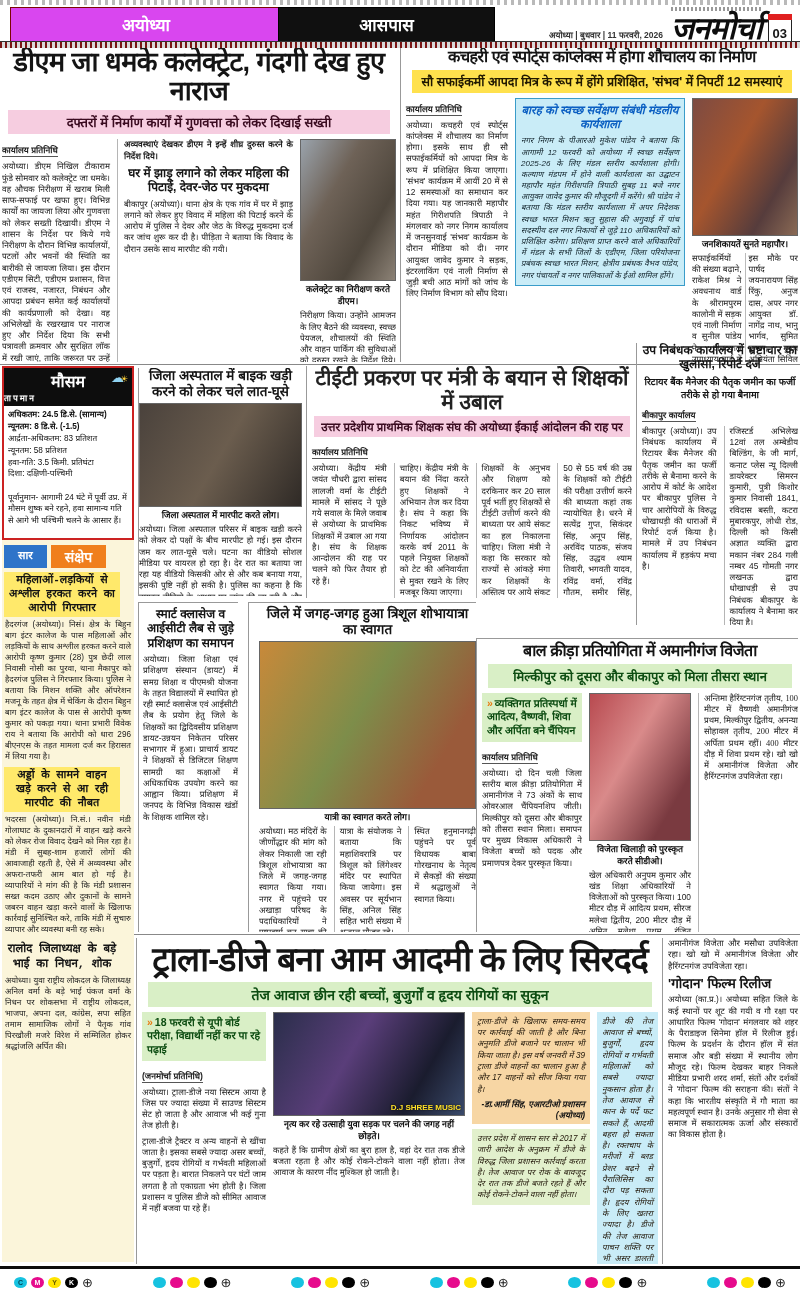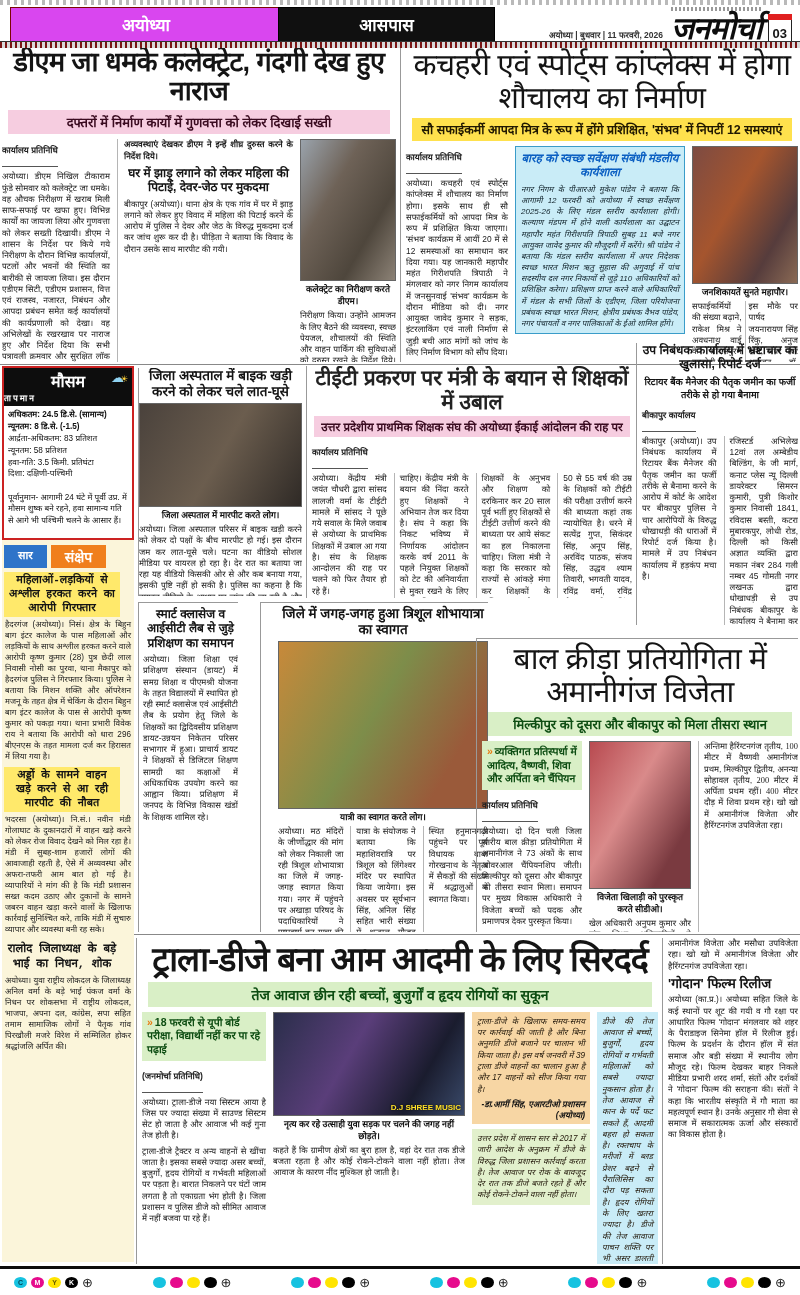--- a/index.html
+++ b/index.html
@@ -16,28 +16,28 @@
   .dateline{display:inline-block;font-size:8.5px;font-weight:bold;color:#333;vertical-align:bottom;margin-right:8px;margin-bottom:4px;}
   .masthead{display:inline-block;font-size:31px;font-weight:800;letter-spacing:-1px;color:#0d0d0d;vertical-align:bottom;line-height:1;font-style:italic;}
   .masthead-top{display:block;height:4px;width:100%;background:repeating-linear-gradient(90deg,#999 0 2px,#fff 2px 4px);margin-bottom:2px;}
   .pageno{display:inline-block;vertical-align:bottom;border:1.5px solid #222;font-size:13px;font-weight:bold;padding:6px 4px 2px 4px;margin-left:6px;position:relative;background:#fff;}
   .pageno i{position:absolute;top:-6px;left:-1px;right:-1px;height:6px;background:#e02020;}
   .hdr-rule{position:absolute;left:0;top:41px;width:100%;height:6px;
     background:repeating-linear-gradient(90deg,#7a1414 0 2px,#d9d9d9 2px 5px);border-top:1px solid #333;}
   
   .sec{position:absolute;overflow:hidden;box-sizing:border-box;}
   .h-xl{font-size:27px;font-weight:800;line-height:1.08;letter-spacing:-.5px;text-align:center;margin:0;}
-  .h-lg{font-size:30px;font-weight:400;line-height:1.1;letter-spacing:-.5px;text-align:center;margin:0;}
+  .h-lg{font-size:16px;font-weight:700;line-height:1.1;letter-spacing:-.5px;text-align:center;margin:0;}
   .h-md{font-size:13.5px;font-weight:800;line-height:1.15;text-align:center;margin:0;}
   .h-sm{font-size:12px;font-weight:800;line-height:1.2;text-align:center;margin:0;}
   .bar{display:block;text-align:center;font-weight:800;font-size:13px;padding:3px 4px;margin:4px 6px 5px 6px;}
   .bar-pink{background:#f6cde0;color:#3a0b20;}
   .bar-yellow{background:#ffe14d;color:#201800;font-size:12.5px;}
   .bar-green{background:#d9efc6;color:#0d4d12;}
-  .byline{font-size:8.6px;font-weight:bold;color:#222;border-bottom:1px solid #555;display:inline-block;padding-bottom:10px;margin:2px 0 4px 0;}
+  .byline{font-size:8.6px;font-weight:bold;color:#222;border-bottom:1px solid #555;display:inline-block;padding-bottom:0;margin:2px 0 4px 0;}
   .bodytxt{font-size:8.4px;line-height:1.34;text-align:justify;color:#1c1c1c;margin:0 0 4px 0;}
   .cap{font-size:8.8px;font-weight:bold;text-align:center;color:#111;margin:2px 0 3px 0;}
   .ph{position:relative;width:100%;border:1px solid #666;box-sizing:border-box;}
   .ph-a{height:142px;background:linear-gradient(120deg,#9aa3ac,#6e6257 35%,#4e463c 70%,#8c8276);}
   .ph-b{height:138px;background:linear-gradient(120deg,#7d4b42,#a5552e 40%,#563c3c 75%,#8a6a55);}
   .ph-h{height:104px;background:linear-gradient(120deg,#4a423c,#6b5d4e 50%,#2f2a26);}
   .ph-t{height:168px;background:linear-gradient(120deg,#c8893a,#7d8d4a 45%,#9a5a3a 80%);}
   .ph-k{height:148px;background:linear-gradient(120deg,#b84a50,#d98a8a 40%,#7a3a40 80%);}
   .ph-d{height:104px;background:linear-gradient(120deg,#2a2e4a,#5a3e7a 40%,#1a1c2e 75%,#3a4a6a);}
   .ph-label{position:absolute;right:3px;bottom:3px;color:#ffe12a;font-size:8px;font-weight:bold;text-shadow:0 0 2px #000;}
@@ -211,21 +211,21 @@
 
       </div>
     </div>
   </div>
 
   <div class="sec" style="left:138px;top:602px;width:100px;height:330px;border-left:1px solid #999;padding-left:4px;border-top:1px solid #999;padding-top:4px;">
     <h3 class="h-sm">स्मार्ट क्लासेज व आईसीटी लैब से जुड़े प्रशिक्षण का समापन</h3>
     <p class="bodytxt" style="margin-top:4px;">अयोध्या। जिला शिक्षा एवं प्रशिक्षण संस्थान (डायट) में समग्र शिक्षा व पीएमश्री योजना के तहत विद्यालयों में स्थापित हो रही स्मार्ट क्लासेज एवं आईसीटी लैब के प्रयोग हेतु जिले के शिक्षकों का द्विदिवसीय प्रशिक्षण डायट-उन्नयन निकेतन परिसर सभागार में हुआ। प्राचार्य डायट ने शिक्षकों से डिजिटल शिक्षण सामग्री का कक्षाओं में अधिकाधिक उपयोग करने का आह्वान किया। प्रशिक्षण में जनपद के विभिन्न विकास खंडों के शिक्षक शामिल रहे।</p>
   </div>
 
-  <div class="sec" style="left:260px;top:602px;width:228px;height:330px;border-left:1px solid #999;padding-left:17px;border-top:1px solid #999;padding-top:3px;">
+  <div class="sec" style="left:248px;top:602px;width:228px;height:330px;border-left:1px solid #999;padding-left:10px;border-top:1px solid #999;padding-top:3px;">
     <h3 class="h-md">जिले में जगह-जगह हुआ त्रिशूल शोभायात्रा का स्वागत</h3>
     <div class="ph ph-t" style="margin-top:4px;"></div>
     <p class="cap">यात्री का स्वागत करते लोग।</p>
     <div class="grid" style="grid-template-columns:1fr 1fr 1fr;">
       <p class="bodytxt">अयोध्या। मठ मंदिरों के जीर्णोद्धार की मांग को लेकर निकाली जा रही त्रिशूल शोभायात्रा का जिले में जगह-जगह स्वागत किया गया। नगर में पहुंचने पर अखाड़ा परिषद के पदाधिकारियों ने पुष्पवर्षा कर यात्रा की अगवानी की।</p>
       <p class="bodytxt colrule" style="padding-left:5px;">यात्रा के संयोजक ने बताया कि महाशिवरात्रि पर त्रिशूल को लिंगेश्वर मंदिर पर स्थापित किया जायेगा। इस अवसर पर सूर्यभान सिंह, अनिल सिंह सहित भारी संख्या में श्रद्धालु मौजूद रहे।</p>
       <p class="bodytxt colrule" style="padding-left:5px;">स्थित हनुमानगढ़ी पहुंचने पर पूर्व विधायक बाबा गोरखनाथ के नेतृत्व में सैकड़ों की संख्या में श्रद्धालुओं ने स्वागत किया।</p>
     </div>
   </div>
 

